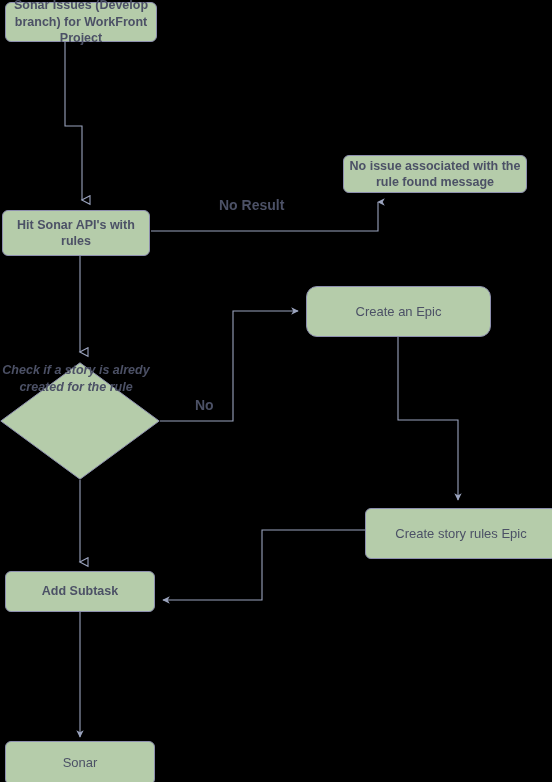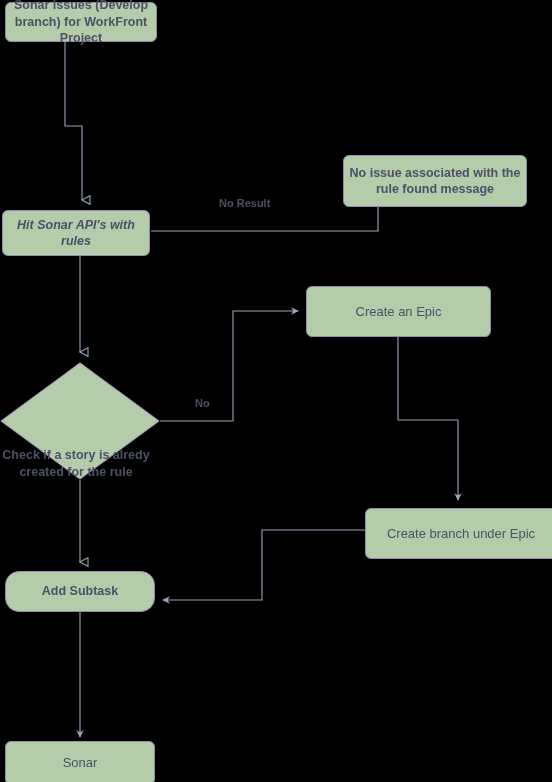--- a/index.html
+++ b/index.html
@@ -49,22 +49,23 @@
     font-size: 13px;
   }
   .node-text {
     display: block;
     width: 100%;
     white-space: pre-line;
   }
   .decision {
     position: absolute;
     display: flex;
-    align-items: flex-end;
+    align-items: flex-start;
     justify-content: center;
+    font-style: italic;
   }
   .decision .diamond-shape {
     position: absolute;
     left: 0; top: 0;
     width: 100%;
     height: 100%;
   }
   .decision .decision-text {
     position: relative;
     z-index: 2;
@@ -73,21 +74,21 @@
     font-weight: bold;
     text-align: center;
     line-height: 1.32;
     white-space: pre-line;
     width: 175px;
     margin-left: -8px;
   }
   .edge-label {
     position: absolute;
     color: #4c5166;
-    font-size: 11px;
+    font-size: 14px;
     font-weight: bold;
     white-space: nowrap;
   }
 </style>
 </head>
 <body>
 
 <div id="diagram-canvas">
 
   <svg id="edge-layer" viewBox="0 0 552 782" width="552" height="782" xmlns="http://www.w3.org/2000/svg">
@@ -119,44 +120,44 @@
       <path d="M80,480 L80,562" marker-end="url(#open-arrow)"></path>
 
       <path d="M80,612 L80,737" marker-end="url(#solid-arrow)"></path>
     </g>
   </svg>
 
   <div class="node" style="left:5px; top:2px; width:152px; height:40px;">
     <span class="node-text">Sonar Issues (Develop branch) for WorkFront Project</span>
   </div>
 
-  <div class="node" style="left:2px; top:210px; width:148px; height:46px;font-style:italic;">
+  <div class="node" style="left:2px; top:210px; width:148px; height:46px;">
     <span class="node-text">Hit Sonar API's with rules</span>
   </div>
 
-  <div class="node" style="left:343px; top:155px; width:184px; height:52px;">
+  <div class="node" style="left:343px; top:155px; width:184px; height:38px;">
     <span class="node-text">No issue associated with the rule found message</span>
   </div>
 
   <div class="decision" style="left:0px; top:362px; width:160px; height:118px;">
     <svg class="diamond-shape" viewBox="0 0 160 118" preserveAspectRatio="none" xmlns="http://www.w3.org/2000/svg">
       <polygon points="80,0.8 159.2,59 80,117.2 0.8,59" fill="#b5ccaa" stroke="#8d8fae" stroke-width="1"></polygon>
     </svg>
     <span class="decision-text">Check if a story is alredy created for the rule</span>
   </div>
 
-  <div class="node plain-weight" style="left:306px; top:286px; width:185px; height:51px;">
+  <div class="node plain-weight" style="left:306px; top:286px; width:185px; height:51px;border-radius:11px;">
     <span class="node-text">Create an Epic</span>
   </div>
 
   <div class="node plain-weight" style="left:365px; top:508px; width:192px; height:51px;">
-    <span class="node-text">Create branch under Epic</span>
+    <span class="node-text">Create story rules Epic</span>
   </div>
 
-  <div class="node" style="left:5px; top:571px; width:150px; height:41px;border-radius:14px;">
+  <div class="node" style="left:5px; top:571px; width:150px; height:41px;">
     <span class="node-text">Add Subtask</span>
   </div>
 
   <div class="node plain-weight" style="left:5px; top:741px; width:150px; height:44px;">
     <span class="node-text">Sonar</span>
   </div>
 
   <div class="edge-label" style="left:219px; top:197px;">No Result</div>
 
   <div class="edge-label" style="left:195px; top:397px;">No</div>

